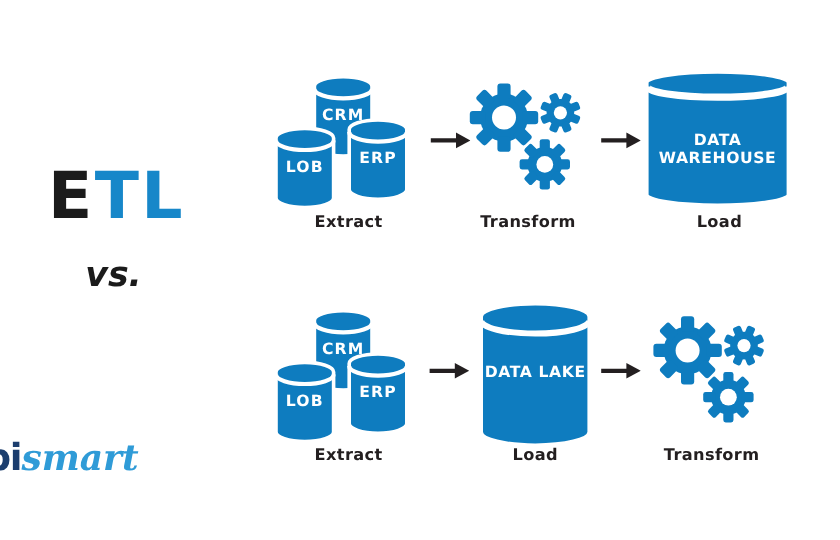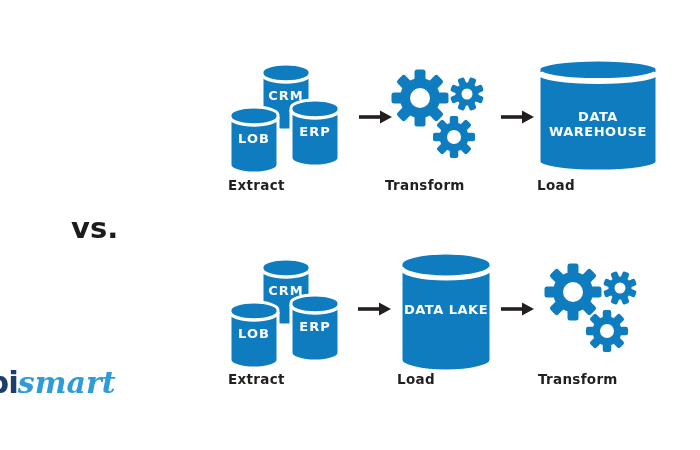--- a/index.html
+++ b/index.html
@@ -11,26 +11,26 @@
 
   
   .big-word {
     position:absolute; left:40px; font-weight:700; font-size:54px;
     line-height:1; letter-spacing:2px; color:#1b1b1b;
     font-family:"DejaVu Sans","Liberation Sans",sans-serif;
   }
   .big-word .blue { color:#1787c9; }
   .vs {
     position:absolute; left:71px; top:211px; font-weight:700; font-size:29px;
-    color:#1b1b1b; font-family:"DejaVu Sans","Liberation Sans",sans-serif;
+    color:#1b1b1b; font-family:"DejaVu Sans","Liberation Sans",sans-serif;font-style:italic;
   }
 
   
   .step-label {
-    position:absolute; font-weight:700; font-size:13.5px;
+    position:absolute; text-align:center; font-weight:700; font-size:13.5px;
     color:#231f20; letter-spacing:.3px;
     font-family:"DejaVu Sans","Liberation Sans",sans-serif;
   }
 
   
   .cyl-label {
     font-family:"DejaVu Sans","Liberation Sans",sans-serif;
     font-weight:700; fill:#ffffff; text-anchor:middle; letter-spacing:1px;
   }
   .cyl-label.small  { font-size:13px; }
@@ -51,20 +51,21 @@
   .logo-smart {
     font-family:"DejaVu Serif","Liberation Serif",serif;
     font-style:italic; font-weight:700; font-size:30px; color:#2f9bd7;text-align:center;
   }
 </style>
 </head>
 <body>
 
 <div class="canvas">
 
+  <div class="big-word" style="top:137px;"><span>E</span><span class="blue">TL</span></div>
 
   <div class="vs">vs.</div>
 
 
   <svg class="abs" style="left:228px; top:55px;" width="125" height="120" viewBox="0 0 125 120">
     <g>
       <path class="cyl-body" d="M 34,17 A 24 8 0 0 1 82,17 L 82,67 A 24 8 0 0 1 34,67 Z"></path>
       <path class="cyl-band" stroke-width="3.5" d="M 34,19 A 24 8 0 0 0 82,19"></path>
       <text class="cyl-label small" x="58" y="45">CRM</text>
     </g>

